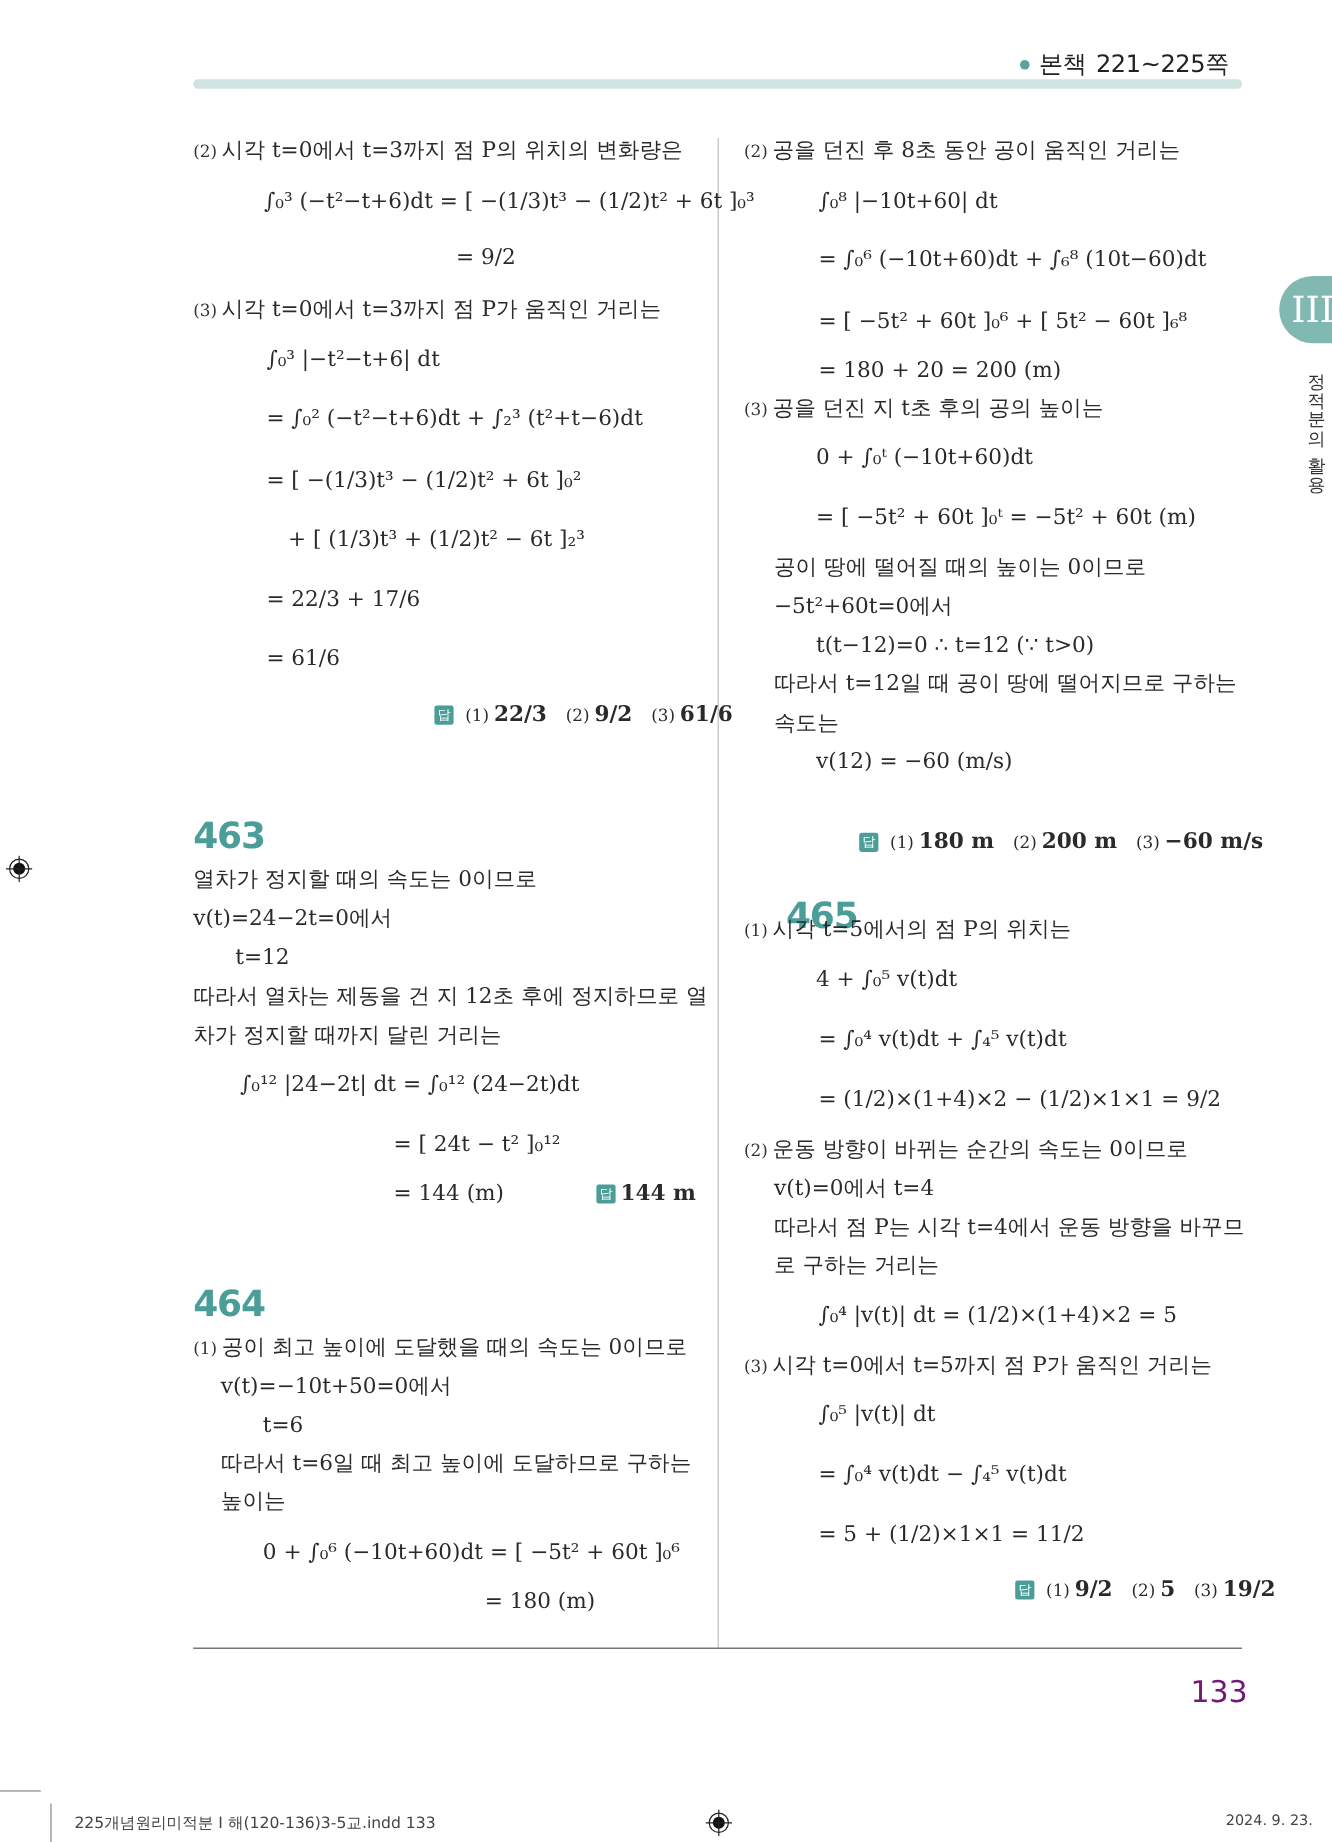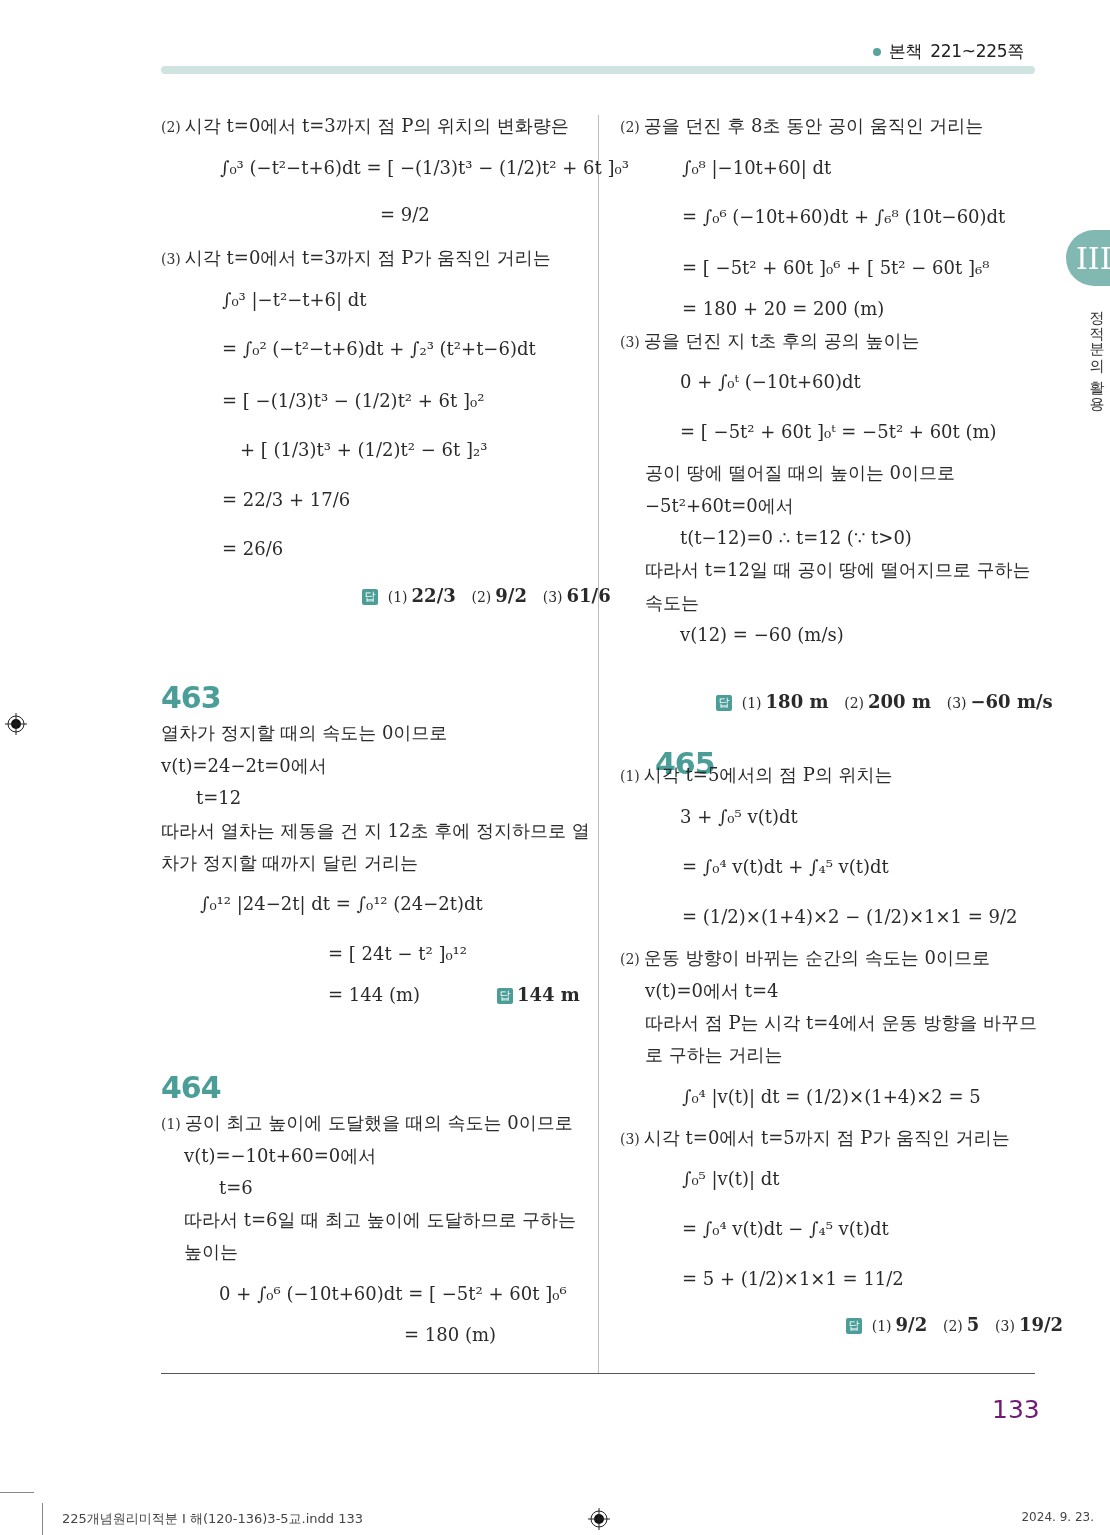--- a/index.html
+++ b/index.html
@@ -4,21 +4,21 @@
 <style>
   html, body { margin: 0; padding: 0; background: #ffffff; }
   body {
     width: 1110px; height: 1535px; position: relative; overflow: hidden;
     font-family: "DejaVu Serif", "Liberation Serif", serif;
     color: #2a2a2a;
   }
   .abs { position: absolute; }
   .header-label {
     right: 86px; top: 40px; font-family: "DejaVu Sans", "Liberation Sans", sans-serif;
-    font-size: 17px; color: #222; display: flex; align-items: center; gap: 8px; letter-spacing: -0.3px;
+    font-size: 20px; color: #222; display: flex; align-items: center; gap: 8px; letter-spacing: -0.3px;
   }
   .header-dot { width: 8px; height: 8px; border-radius: 50%; background: #5aa39d; display: inline-block; }
   .header-pages { font-weight: normal; }
   .header-bar {
     left: 161px; top: 66px; width: 874px; height: 8px; border-radius: 4px; background: #cfe4e0;
   }
   .col-divider { left: 598px; top: 115px; width: 1px; height: 1258px; background: #bdbdbd; }
   .bottom-rule { left: 161px; top: 1373px; width: 874px; height: 1px; background: #555; }
   .chapter-tab {
     left: 1066px; top: 230px; width: 60px; height: 56px; border-radius: 28px 0 0 28px;
@@ -76,21 +76,21 @@
   <div class="line" style="left:380px;top:203px;">= 9/2</div>
 
   <div class="line" style="left:161px;top:246px;">
     <span class="sub">(3)</span><span>시각 t=0에서 t=3까지 점 P가 움직인 거리는</span>
   </div>
   <div class="line" style="left:222px;top:288px;">∫₀³ |−t²−t+6| dt</div>
   <div class="line" style="left:222px;top:337px;">= ∫₀² (−t²−t+6)dt + ∫₂³ (t²+t−6)dt</div>
   <div class="line" style="left:222px;top:389px;">= [ −(1/3)t³ − (1/2)t² + 6t ]₀²</div>
   <div class="line" style="left:240px;top:438px;">+ [ (1/3)t³ + (1/2)t² − 6t ]₂³</div>
   <div class="line" style="left:222px;top:488px;">= 22/3 + 17/6</div>
-  <div class="line" style="left:222px;top:537px;">= 26/6</div>
+  <div class="line" style="left:222px;top:537px;">= 61/6</div>
 
   <div class="line" style="left:362px;top:584px;">
     <span class="ans-badge">답</span>
     <span class="ans-lbl" style="margin-left:0">(1)</span><span class="ans">22/3</span>
     <span class="ans-lbl">(2)</span><span class="ans">9/2</span>
     <span class="ans-lbl">(3)</span><span class="ans">61/6</span>
   </div>
 
   <div class="prob-num" style="left:161px;top:680px;">463</div>
   <div class="line" style="left:161px;top:721px;">열차가 정지할 때의 속도는 0이므로</div>
@@ -102,21 +102,21 @@
   <div class="line" style="left:328px;top:942px;">= [ 24t − t² ]₀¹²</div>
   <div class="line" style="left:328px;top:983px;">= 144 (m)</div>
   <div class="line" style="left:497px;top:983px;">
     <span class="ans-badge">답</span><span class="ans">144 m</span>
   </div>
 
   <div class="prob-num" style="left:161px;top:1070px;">464</div>
   <div class="line" style="left:161px;top:1111px;">
     <span class="sub">(1)</span><span>공이 최고 높이에 도달했을 때의 속도는 0이므로</span>
   </div>
-  <div class="line" style="left:184px;top:1144px;">v(t)=−10t+60=0에서</div>
+  <div class="line" style="left:184px;top:1144px;">v(t)=−10t+50=0에서</div>
   <div class="line" style="left:219px;top:1176px;">t=6</div>
   <div class="line" style="left:184px;top:1208px;">따라서 t=6일 때 최고 높이에 도달하므로 구하는</div>
   <div class="line" style="left:184px;top:1240px;">높이는</div>
   <div class="line" style="left:219px;top:1282px;">0 + ∫₀⁶ (−10t+60)dt = [ −5t² + 60t ]₀⁶</div>
   <div class="line" style="left:404px;top:1323px;">= 180 (m)</div>
 </div>
 
 <div>
   <div class="line" style="left:620px;top:114px;">
     <span class="sub">(2)</span><span>공을 던진 후 8초 동안 공이 움직인 거리는</span>
@@ -141,21 +141,21 @@
     <span class="ans-badge">답</span>
     <span class="ans-lbl" style="margin-left:0">(1)</span><span class="ans">180 m</span>
     <span class="ans-lbl">(2)</span><span class="ans">200 m</span>
     <span class="ans-lbl">(3)</span><span class="ans">−60 m/s</span>
   </div>
 
   <div class="prob-num" style="left:655px;top:722px;margin-top:24px;">465</div>
   <div class="line" style="left:620px;top:763px;">
     <span class="sub">(1)</span><span>시각 t=5에서의 점 P의 위치는</span>
   </div>
-  <div class="line" style="left:680px;top:805px;">3 + ∫₀⁵ v(t)dt</div>
+  <div class="line" style="left:680px;top:805px;">4 + ∫₀⁵ v(t)dt</div>
   <div class="line" style="left:682px;top:855px;">= ∫₀⁴ v(t)dt + ∫₄⁵ v(t)dt</div>
   <div class="line" style="left:682px;top:905px;">= (1/2)×(1+4)×2 − (1/2)×1×1 = 9/2</div>
 
   <div class="line" style="left:620px;top:946px;">
     <span class="sub">(2)</span><span>운동 방향이 바뀌는 순간의 속도는 0이므로</span>
   </div>
   <div class="line" style="left:645px;top:979px;">v(t)=0에서      t=4</div>
   <div class="line" style="left:645px;top:1011px;">따라서 점 P는 시각 t=4에서 운동 방향을 바꾸므</div>
   <div class="line" style="left:645px;top:1043px;">로 구하는 거리는</div>
   <div class="line" style="left:682px;top:1085px;">∫₀⁴ |v(t)| dt = (1/2)×(1+4)×2 = 5</div>

